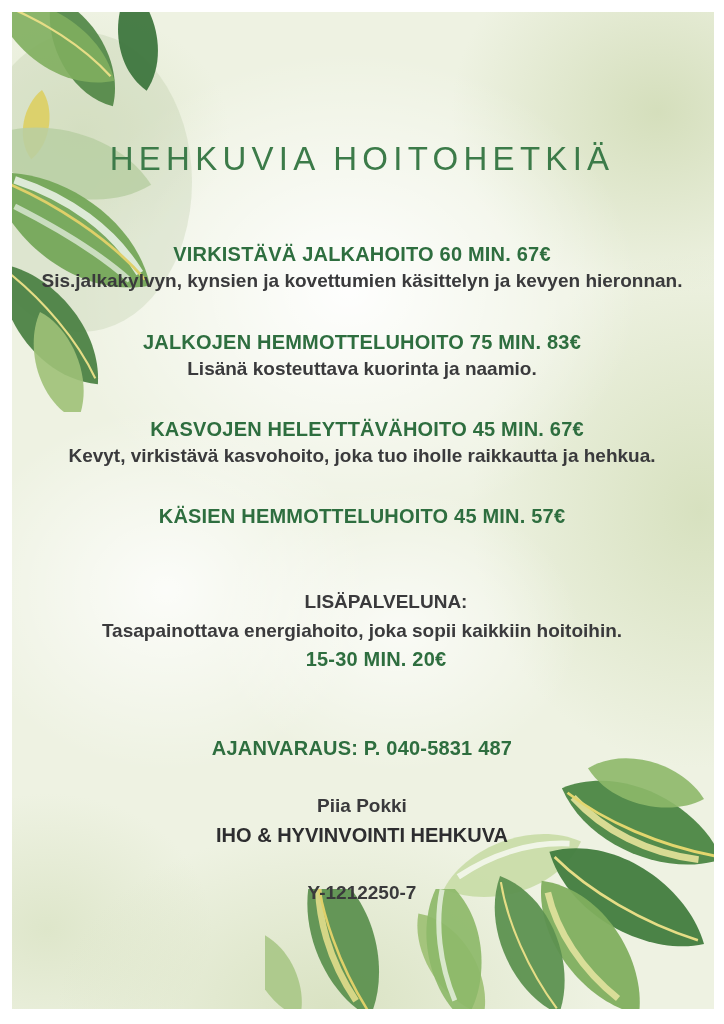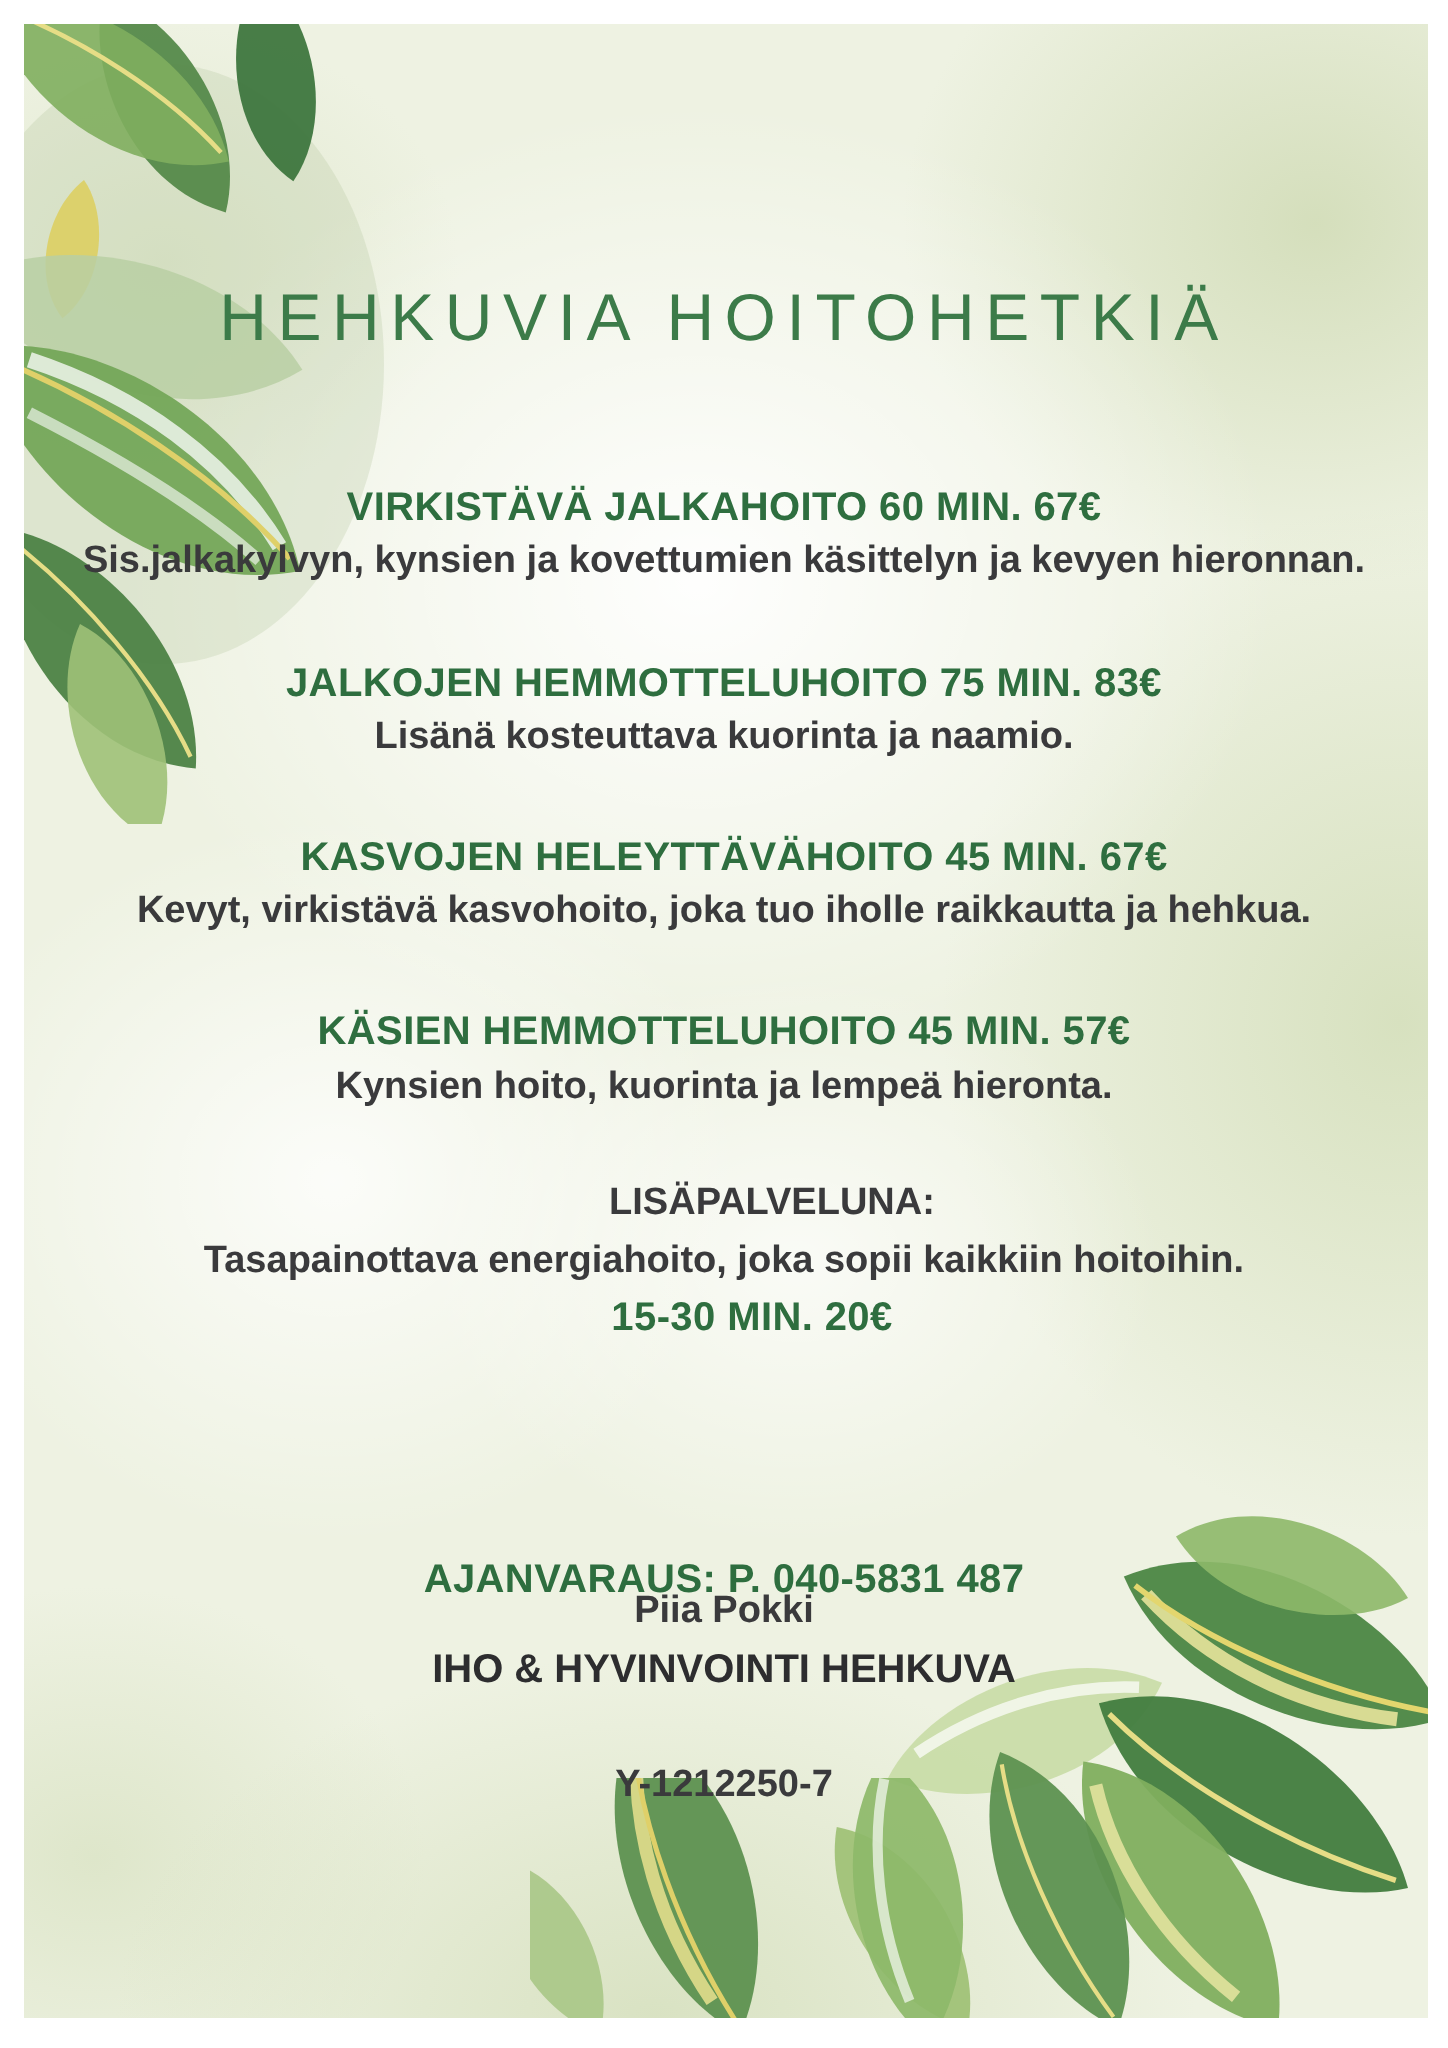--- a/index.html
+++ b/index.html
@@ -137,24 +137,23 @@
   <div class="abs heading" style="top:243px;">VIRKISTÄVÄ JALKAHOITO 60 MIN. 67€</div>
   <div class="abs body-text" style="top:271px;">Sis.jalkakylvyn, kynsien ja kovettumien käsittelyn ja kevyen hieronnan.</div>
 
   <div class="abs heading" style="top:331px;">JALKOJEN HEMMOTTELUHOITO 75 MIN. 83€</div>
   <div class="abs body-text" style="top:359px;">Lisänä kosteuttava kuorinta ja naamio.</div>
 
   <div class="abs heading" style="top:418px;margin-left:10px;">KASVOJEN HELEYTTÄVÄHOITO 45 MIN. 67€</div>
   <div class="abs body-text" style="top:446px;">Kevyt, virkistävä kasvohoito, joka tuo iholle raikkautta ja hehkua.</div>
 
   <div class="abs heading" style="top:505px;">KÄSIEN HEMMOTTELUHOITO 45 MIN. 57€</div>
-  <div class="abs body-text" style="top:534px;">Kynsien hoito, kuorinta ja lempeä hieronta.</div>
 
   <div class="abs body-text" style="top:592px;margin-left:48px;">LISÄPALVELUNA:</div>
   <div class="abs body-text" style="top:621px;">Tasapainottava energiahoito, joka sopii kaikkiin hoitoihin.</div>
   <div class="abs heading" style="top:648px;margin-left:28px;">15-30 MIN. 20€</div>
 
-  <div class="abs heading" style="top:779px;">AJANVARAUS: P. 040-5831 487</div>
+  <div class="abs heading" style="top:737px;">AJANVARAUS: P. 040-5831 487</div>
 
   <div class="abs body-text" style="top:796px;">Piia Pokki</div>
   <div class="abs business-name" style="top:824px;">IHO &amp; HYVINVOINTI HEHKUVA</div>
   <div class="abs body-text" style="top:883px;text-align:center;">Y-1212250-7</div>
 </div>
 
 </body></html>

